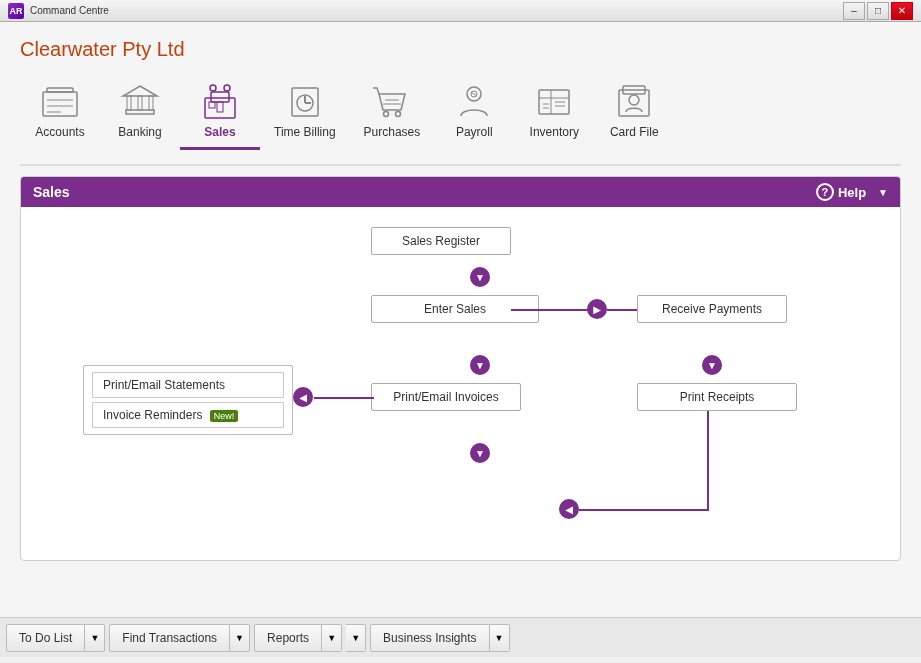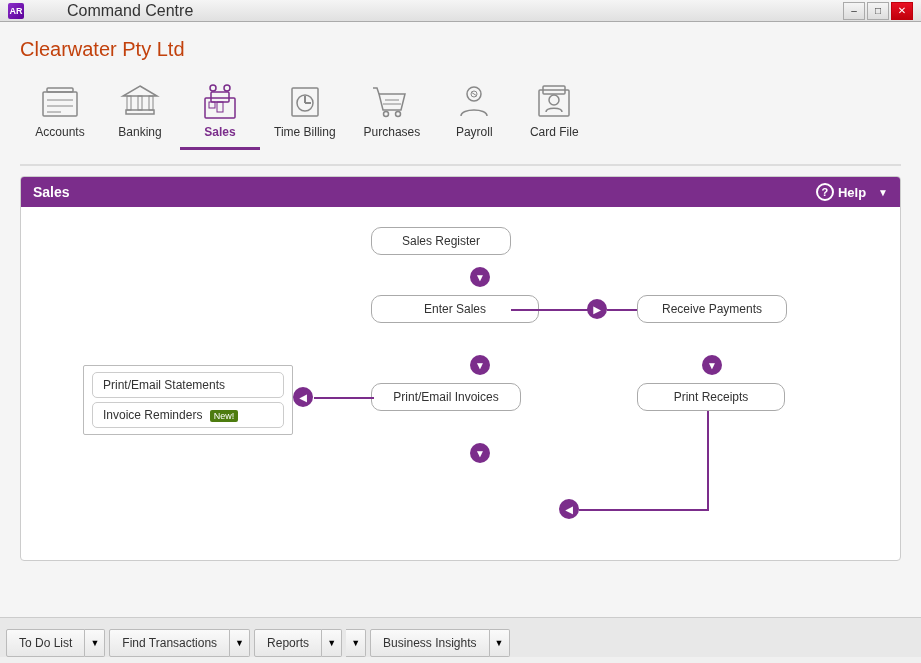--- a/index.html
+++ b/index.html
@@ -26,24 +26,23 @@
     .title-bar-icon {
       width: 16px;
       height: 16px;
       background: linear-gradient(135deg, #8B2FC9, #5B0099);
       border-radius: 2px;
       margin-right: 6px;
       display: flex; align-items: center; justify-content: center;
       font-size: 9px; color: white; font-weight: bold;
     }
     .title-bar-text {
-      font-size: 16px;
+      font-size: 10px;
       color: #333;
       flex: 1;
-      margin-left: 37px;
     }
     .title-bar-controls {
       display: flex;
       gap: 2px;
     }
     .title-btn {
       width: 22px;
       height: 18px;
       border: 1px solid #aaa;
       background: linear-gradient(to bottom, #f5f5f5, #ddd);
@@ -166,21 +165,21 @@
 
     .flow-btn {
       border: 1px solid #aaa;
       background: white;
       padding: 6px 14px;
       cursor: pointer;
       font-size: 12px;
       color: #333;
       position: absolute;
       white-space: nowrap;
-      border-radius: 10px;
+      border-radius: 2px;
     }
 
     
     .arrow-down {
       position: absolute;
       width: 20px; height: 20px;
       background: #7B2D8B;
       border-radius: 50%;
       display: flex; align-items: center; justify-content: center;
       color: white;
@@ -223,40 +222,40 @@
       display: block;
       border: 1px solid #ccc;
       background: white;
       padding: 5px 10px;
       cursor: pointer;
       font-size: 12px;
       color: #333;
       width: 100%;
       text-align: left;
       margin-bottom: 4px;
-      border-radius: 5px;
+      border-radius: 0;
     }
     .group-inner-btn:last-child { margin-bottom: 0; }
     .new-badge {
       display: inline-block;
       background: #4d7c0f;
       color: white;
       font-size: 9px;
       padding: 1px 4px;
       border-radius: 2px;
       margin-left: 4px;
     }
 
     
     .bottom-bar {
       height: 40px;
       background: #e8e8e8;
       border-top: 1px solid #ccc;
       display: flex;
-      align-items: flex-end;
+      align-items: center;
       padding: 0 6px;
       gap: 4px;
     }
     .bottom-btn {
       height: 28px;
       border: 1px solid #bbb;
       background: linear-gradient(to bottom, #fafafa, #e8e8e8);
       cursor: pointer;
       font-size: 12px;
       color: #333;
@@ -376,20 +375,34 @@
         <svg viewBox="0 0 42 38">
           <circle cx="21" cy="12" r="7" stroke-width="1.5"></circle>
           <path d="M8,34 C8,26 34,26 34,34" stroke-width="1.5"></path>
           <circle cx="21" cy="12" r="3" stroke-width="1"></circle>
           <line x1="18" y1="10" x2="24" y2="14" stroke-width="1"></line>
         </svg>
       </div>
       <span class="nav-label">Payroll</span>
     </div>
 
+    <div class="nav-item">
+      <div class="nav-icon">
+        <svg viewBox="0 0 42 38">
+          <rect x="6" y="8" width="30" height="24" rx="1" stroke-width="1.5"></rect>
+          <line x1="6" y1="16" x2="36" y2="16" stroke-width="1"></line>
+          <line x1="18" y1="8" x2="18" y2="32" stroke-width="1"></line>
+          <line x1="10" y1="22" x2="16" y2="22" stroke-width="1"></line>
+          <line x1="10" y1="26" x2="16" y2="26" stroke-width="1"></line>
+          <line x1="22" y1="20" x2="32" y2="20" stroke-width="1"></line>
+          <line x1="22" y1="24" x2="32" y2="24" stroke-width="1"></line>
+        </svg>
+      </div>
+      <span class="nav-label">Inventory</span>
+    </div>
 
     <div class="nav-item">
       <div class="nav-icon">
         <svg viewBox="0 0 42 38">
           <rect x="6" y="8" width="30" height="26" rx="1" stroke-width="1.5"></rect>
           <rect x="10" y="4" width="22" height="8" rx="1" stroke-width="1.5"></rect>
           <circle cx="21" cy="18" r="5" stroke-width="1.5"></circle>
           <path d="M13,30 C13,25 29,25 29,30" stroke-width="1.5"></path>
         </svg>
       </div>
@@ -424,21 +437,21 @@
       <div class="connector" style="height:2px; width:30px; left:586px; top:102px;"></div>
 
       <button class="flow-btn" style="left:616px; top:88px; width:150px; text-align:center;">Receive Payments</button>
 
       <div class="arrow-down" style="left:449px; top:148px;">▼</div>
 
       <div class="arrow-down" style="left:681px; top:148px;">▼</div>
 
       <button class="flow-btn" style="left:350px; top:176px; width:150px; text-align:center;">Print/Email Invoices</button>
 
-      <button class="flow-btn" style="left:616px; top:176px; width:148px; text-align:center;">Print Receipts</button>
+      <button class="flow-btn" style="left:616px; top:176px; width:160px; text-align:center;">Print Receipts</button>
 
       <div class="connector" style="height:2px; width:60px; left:293px; top:190px;"></div>
       <div class="arrow-left" style="left:272px; top:180px;">◀</div>
 
       <div class="group-box" style="left:62px; top:158px; width:210px;">
         <button class="group-inner-btn">Print/Email Statements</button>
         <button class="group-inner-btn">
           <span>Invoice Reminders</span>
           <span class="new-badge">New!</span>
         </button>

